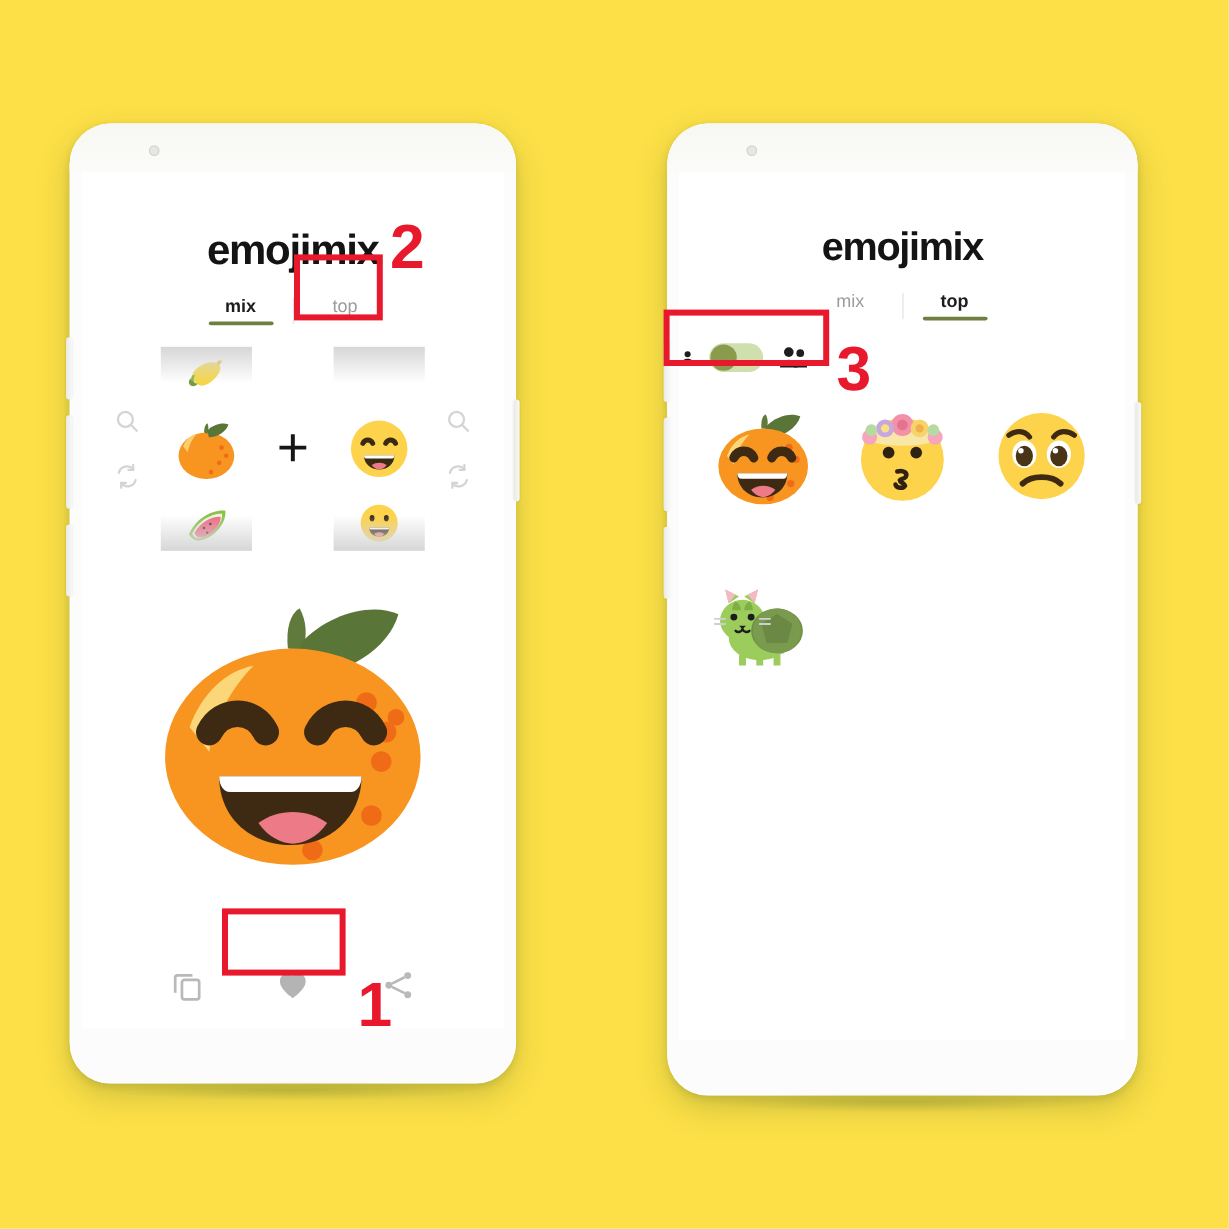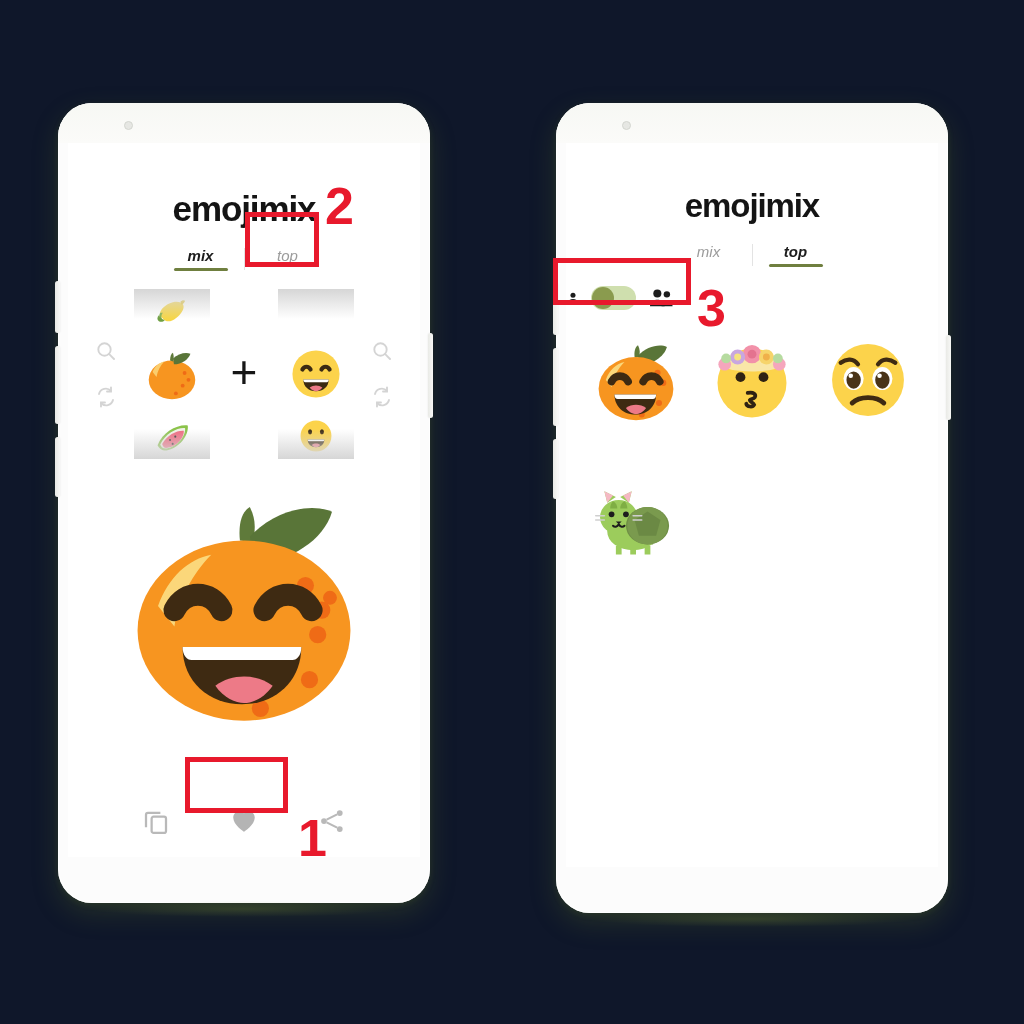--- a/index.html
+++ b/index.html
@@ -6,21 +6,21 @@
 
   html, body {
     width: 1024px; height: 1024px;
     overflow: hidden;
     font-family: "Liberation Sans", sans-serif;
   }
 
   #stage {
     position: relative;
     width: 1024px; height: 1024px;
-    background: #0f172a;
+    background: #fde047;
   }
 
   
   .phone {
     position: absolute;
     background: #fcfcfc;
     border-radius: 34px;
     box-shadow: 0 10px 26px rgba(90,110,40,.28),
                 0 2px 6px rgba(90,110,40,.18),
                 inset 0 0 0 1px rgba(255,255,255,.9);
@@ -71,21 +71,21 @@
   }
   #phone2 .app-title { font-size: 33px; margin-top: 44px; }
 
   .tabs {
     display: flex; justify-content: center; align-items: center;
     gap: 0; margin-top: 18px;
   }
   .tab {
     width: 86px; text-align: center;
     font-size: 15px; color: #9b9b9b;
-    padding-bottom: 7px; position: relative; font-style: italic;
+    padding-bottom: 7px; position: relative;
   }
   .tab.active { color: #1c1c1c; font-weight: 700; }
   .tab.active::after {
     content: ""; position: absolute; left: 50%; transform: translateX(-50%);
     bottom: 0; width: 54px; height: 3.5px; border-radius: 2px;
     background: #6f7f3f;
   }
   .tab-divider { width: 1px; height: 22px; background: #e3e3e3; }
 
   

